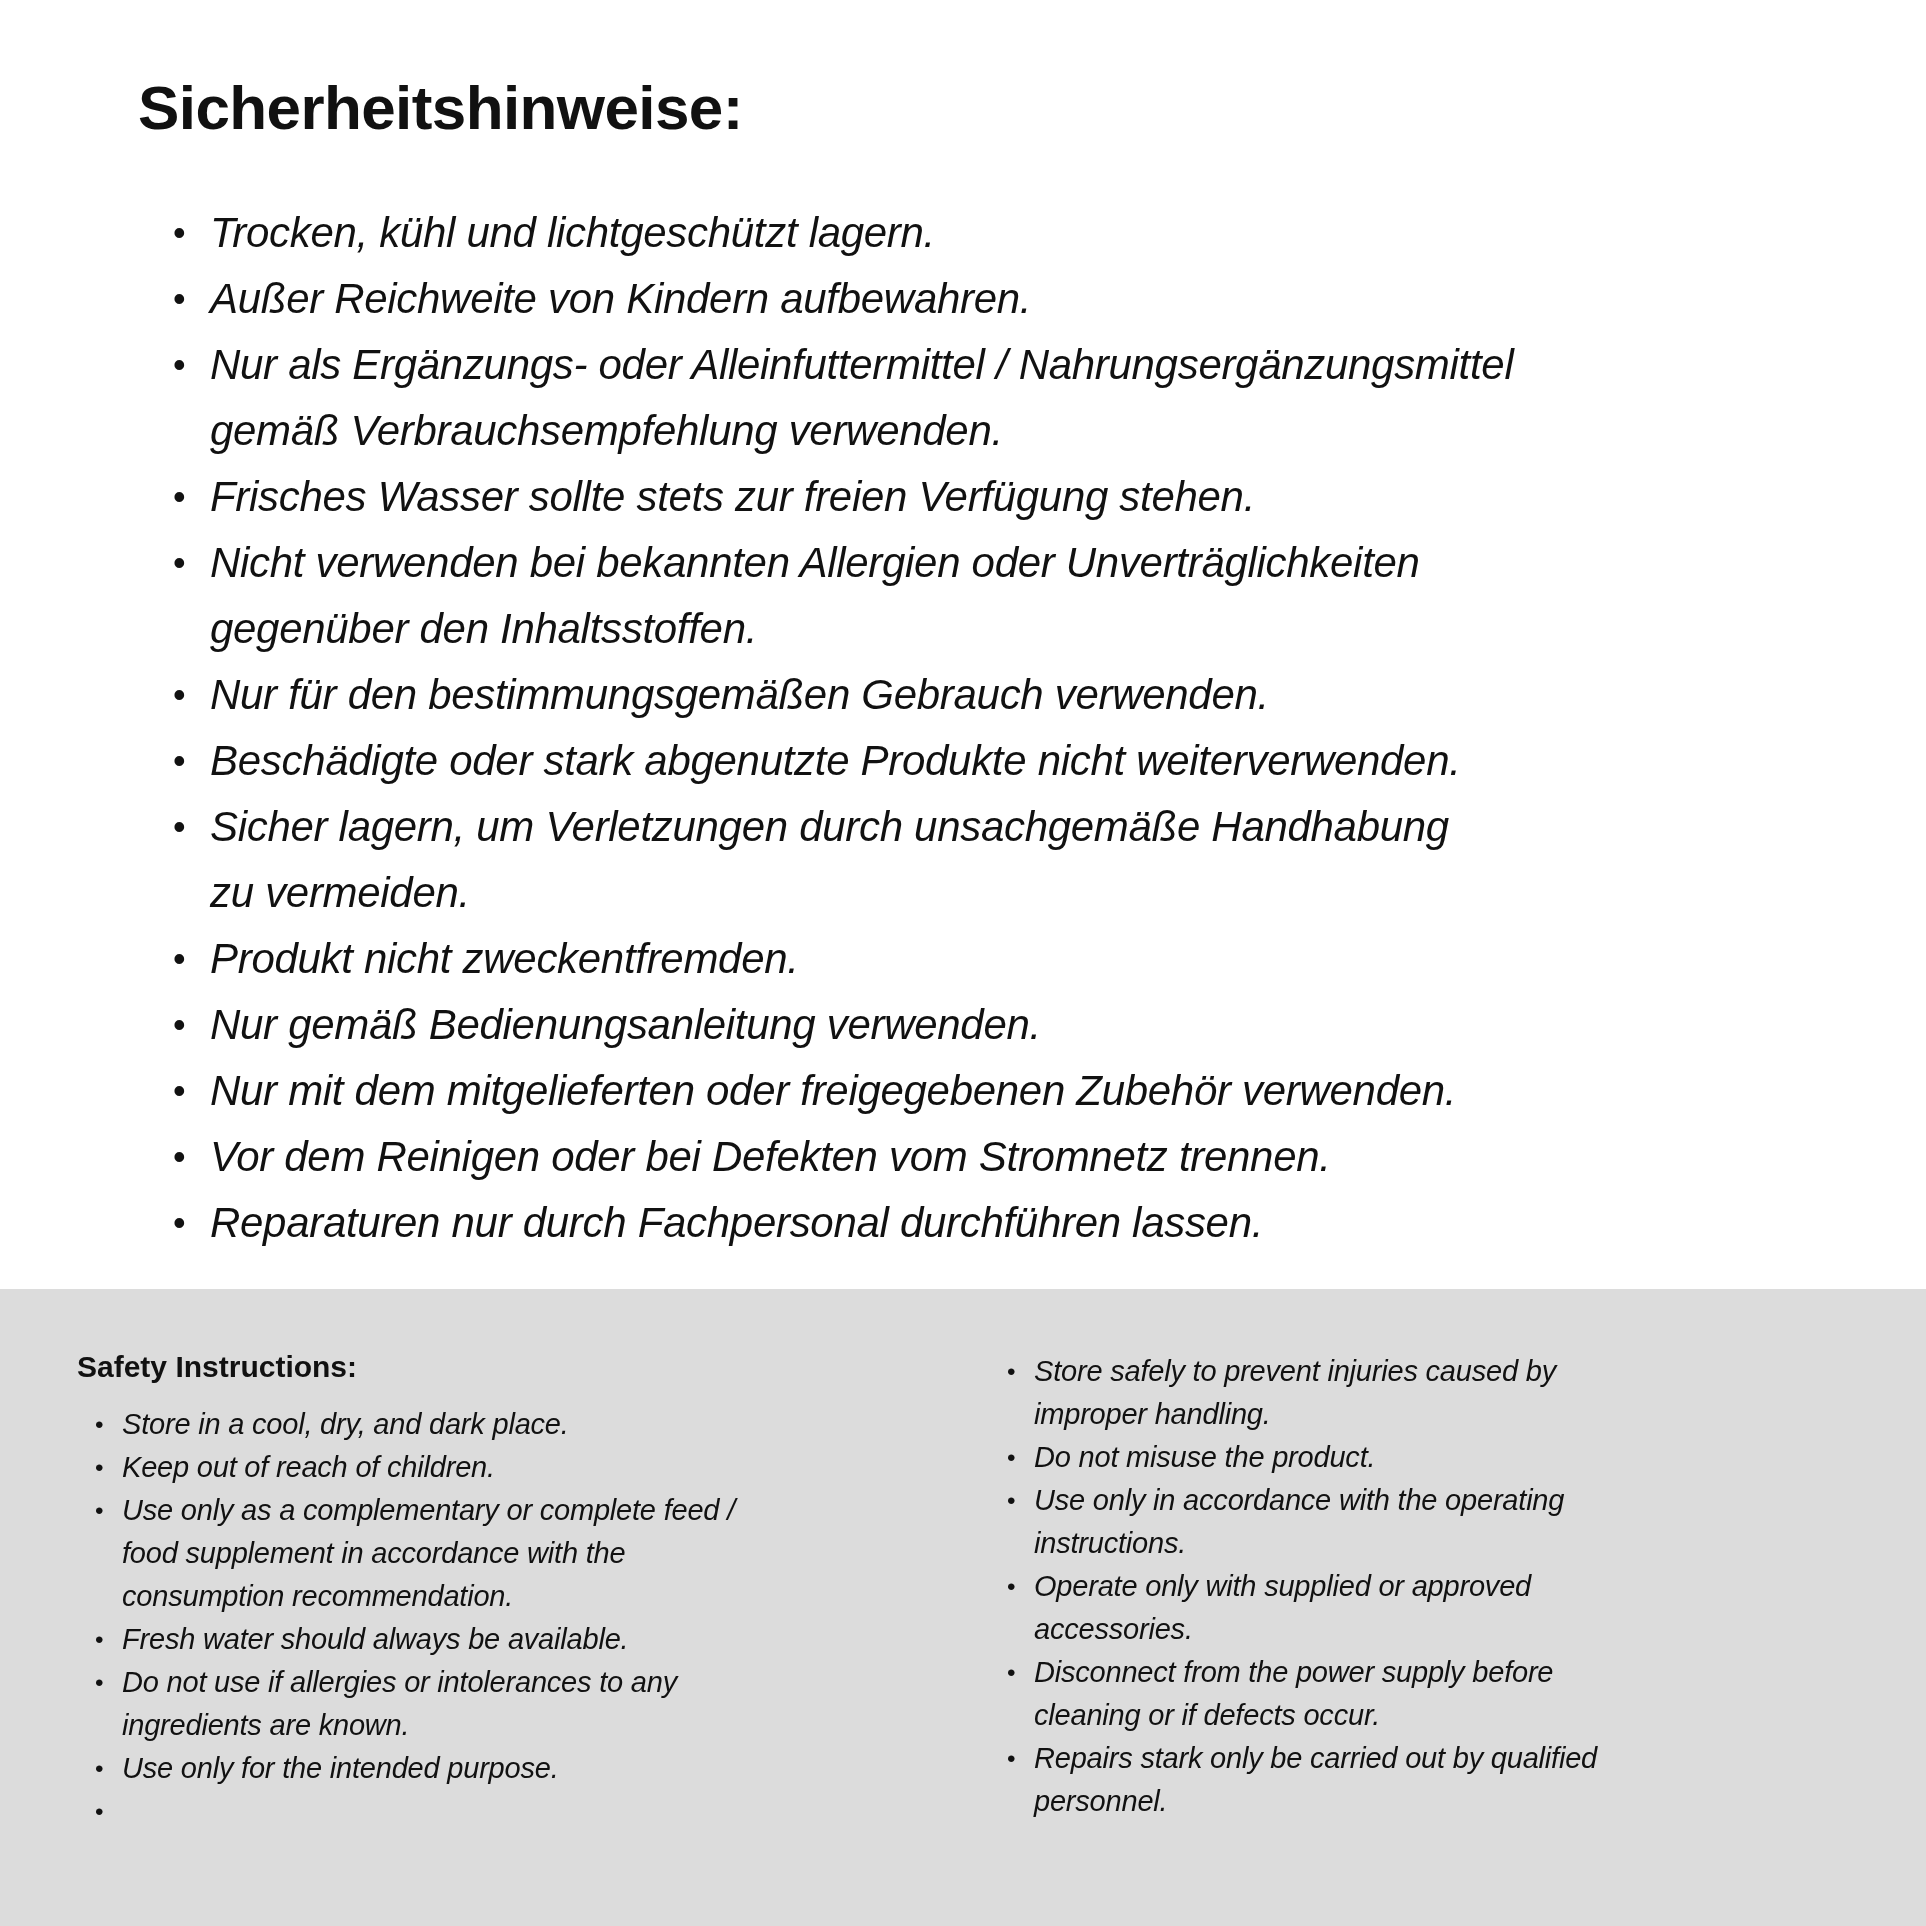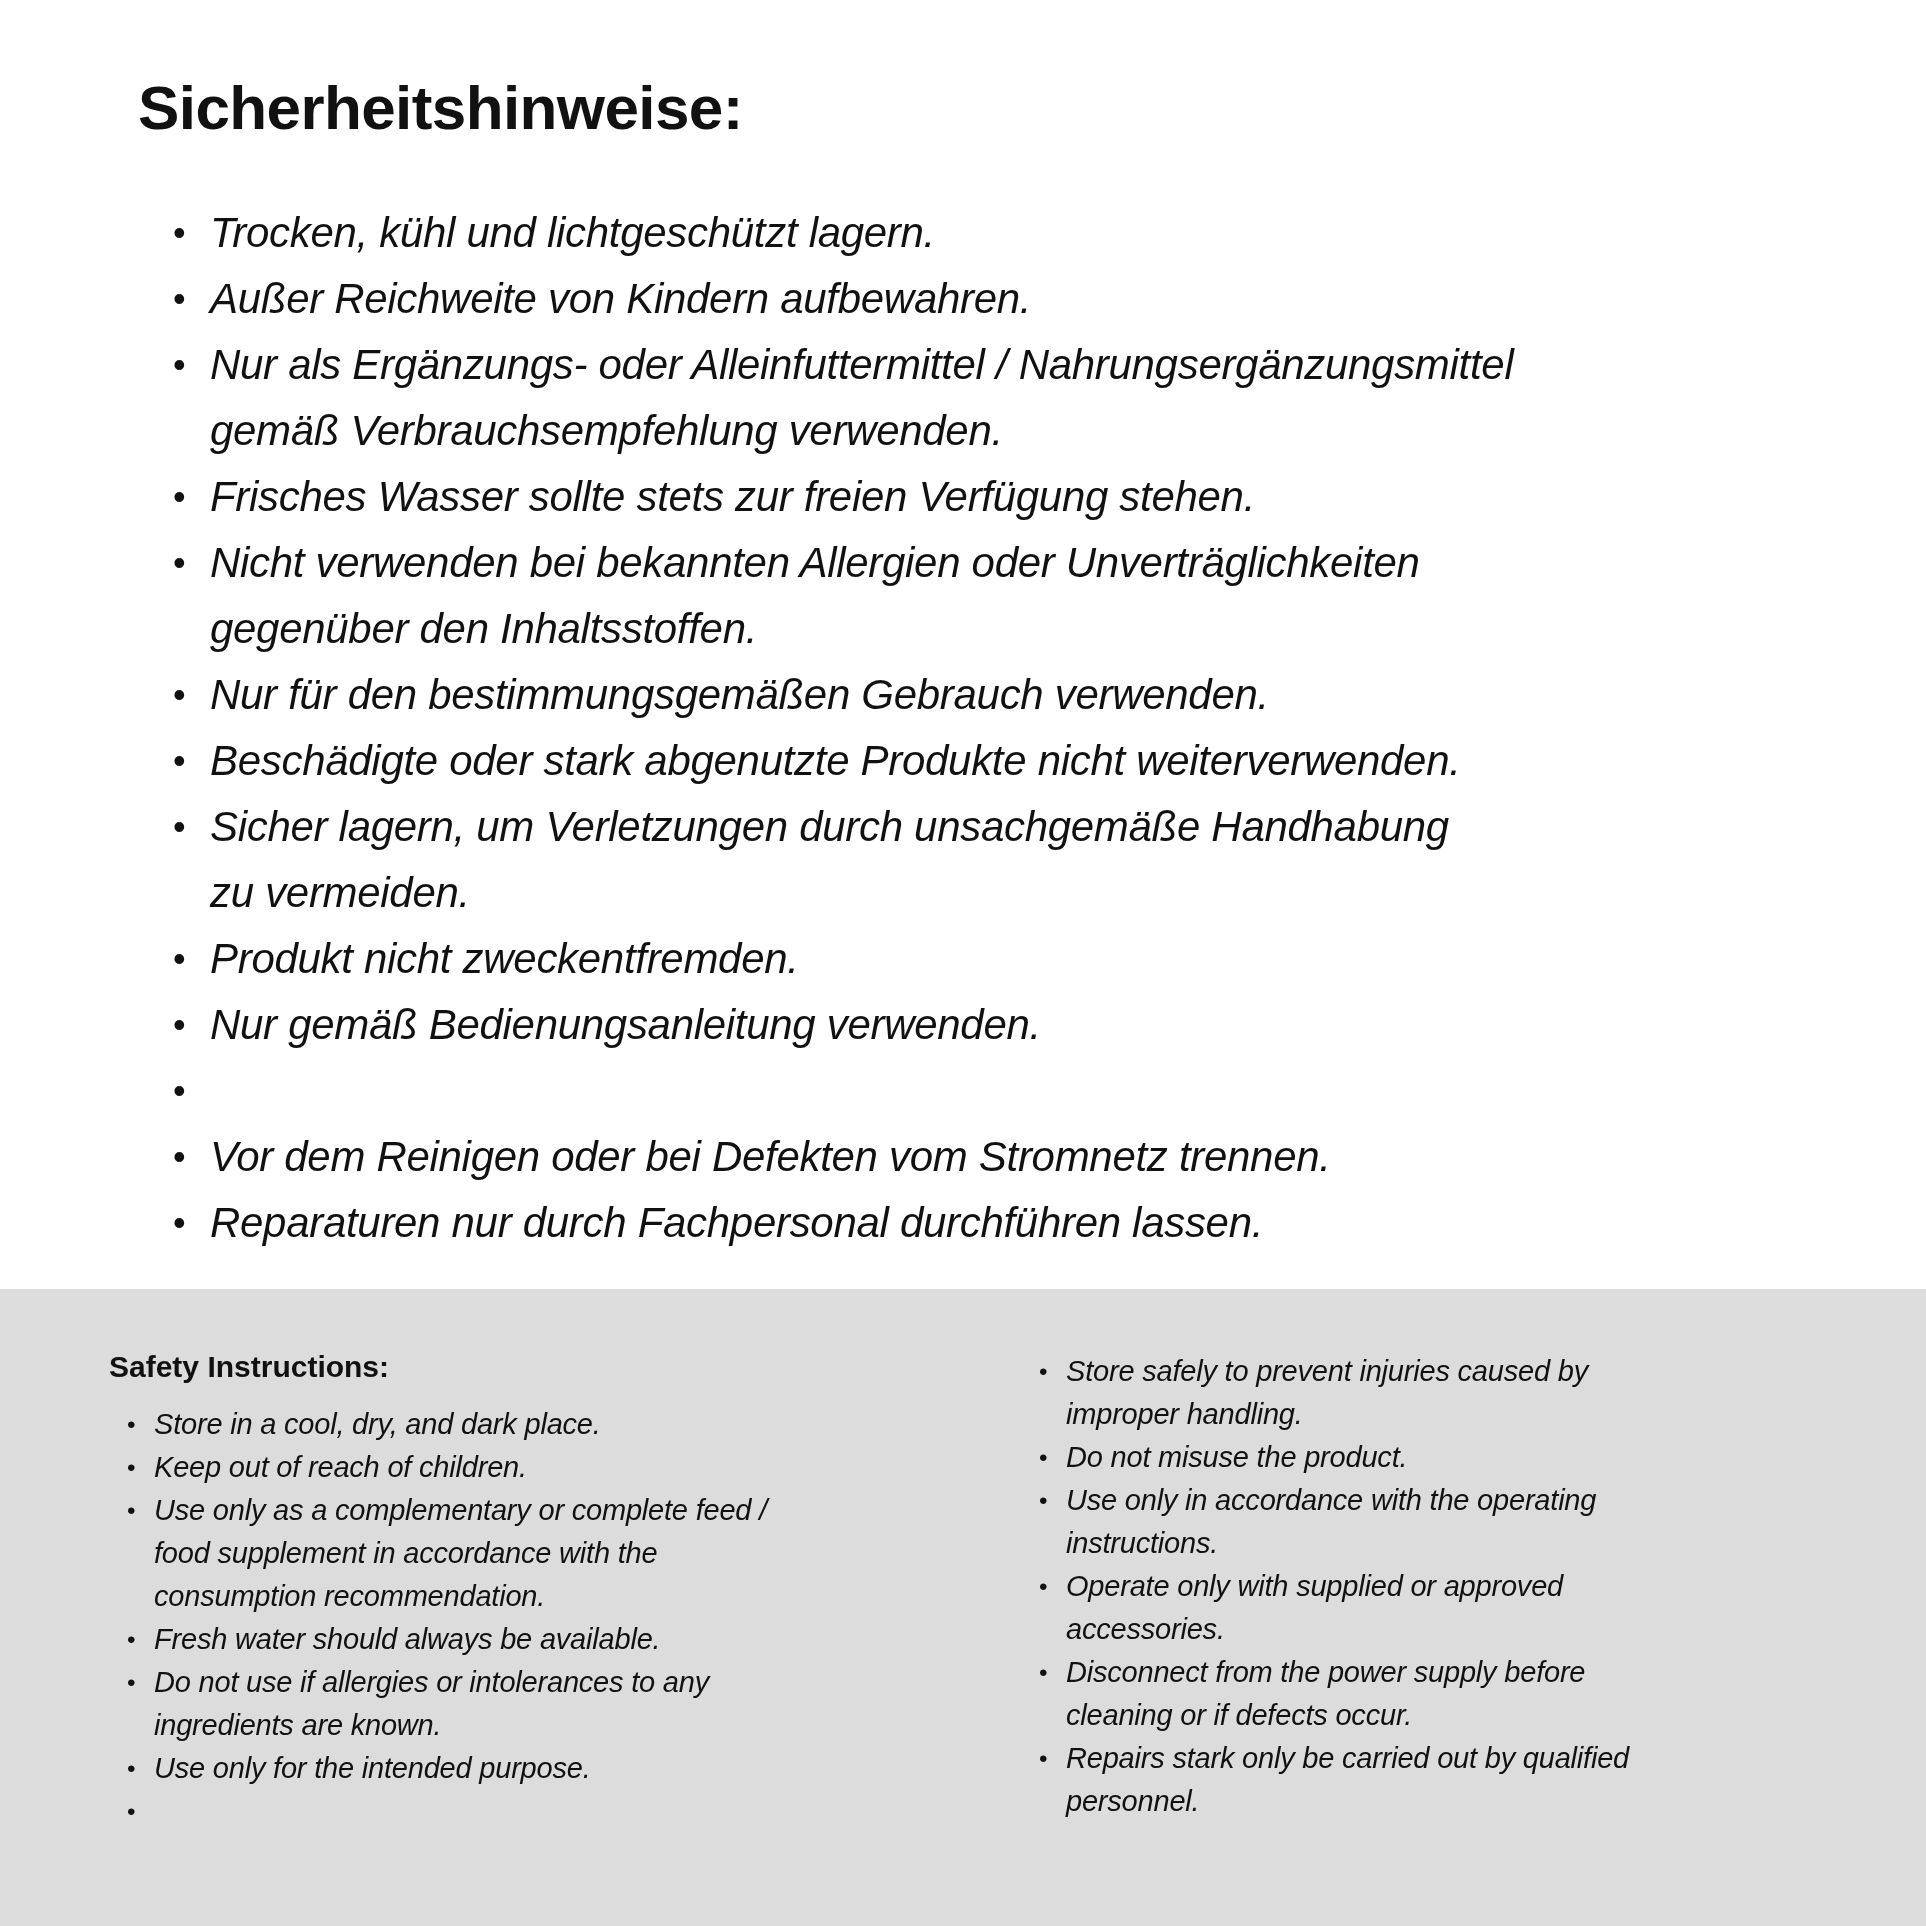--- a/index.html
+++ b/index.html
@@ -40,21 +40,21 @@
     letter-spacing:-0.3px;
   }
   .dot{ flex:0 0 auto; }
   .de-list .dot{ width:37px; font-size:36px; }
   .txt{ white-space:pre-line;font-style:italic; }
 
   
   .section-en{
     height:638px;
     background:var(--panel);
-    padding:61px 83px 0 109px;
+    padding:61px 83px 0 77px;
     display:flex;
     gap:39px;
   }
   .col-left{ flex:0 0 873px; }
   .col-right{ flex:1 1 auto; }
   .en-heading{
     font-size:30px;
     font-weight:bold;
     margin:0 0 19px 0;
   }
@@ -112,20 +112,21 @@
       <li class="item">
           <span class="dot">•</span>
           <span class="txt">Produkt nicht zweckentfremden.</span>
         </li>
       <li class="item">
           <span class="dot">•</span>
           <span class="txt">Nur gemäß Bedienungsanleitung verwenden.</span>
         </li>
       <li class="item">
           <span class="dot">•</span>
+          <span class="txt">Nur mit dem mitgelieferten oder freigegebenen Zubehör verwenden.</span>
         </li>
       <li class="item">
           <span class="dot">•</span>
           <span class="txt">Vor dem Reinigen oder bei Defekten vom Stromnetz trennen.</span>
         </li>
       <li class="item">
           <span class="dot">•</span>
           <span class="txt">Reparaturen nur durch Fachpersonal durchführen lassen.</span>
         </li>
     </ul>

